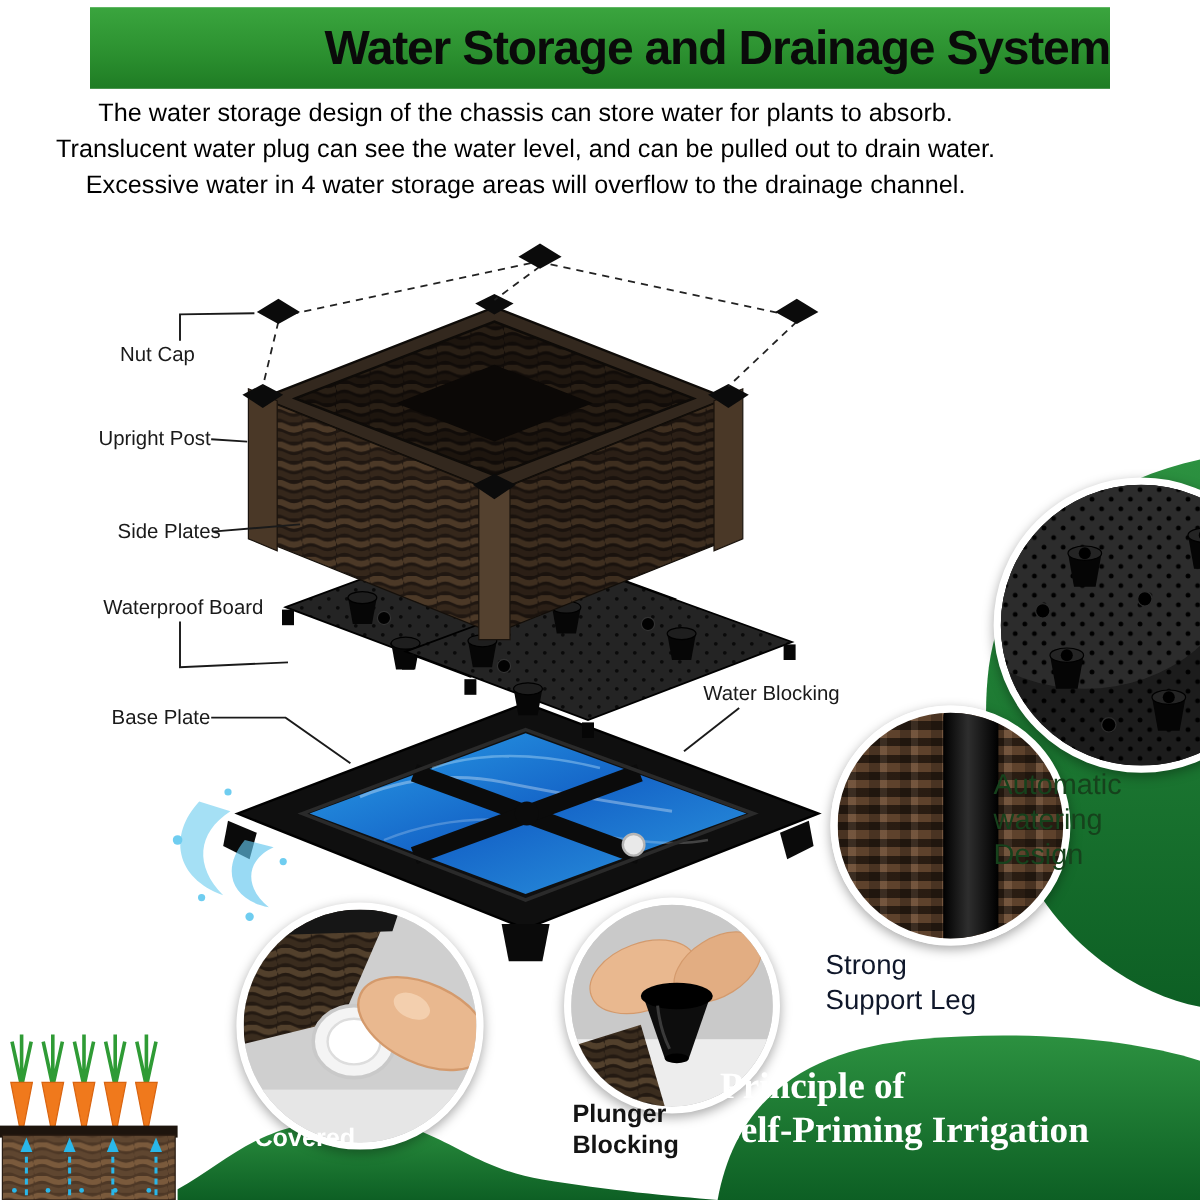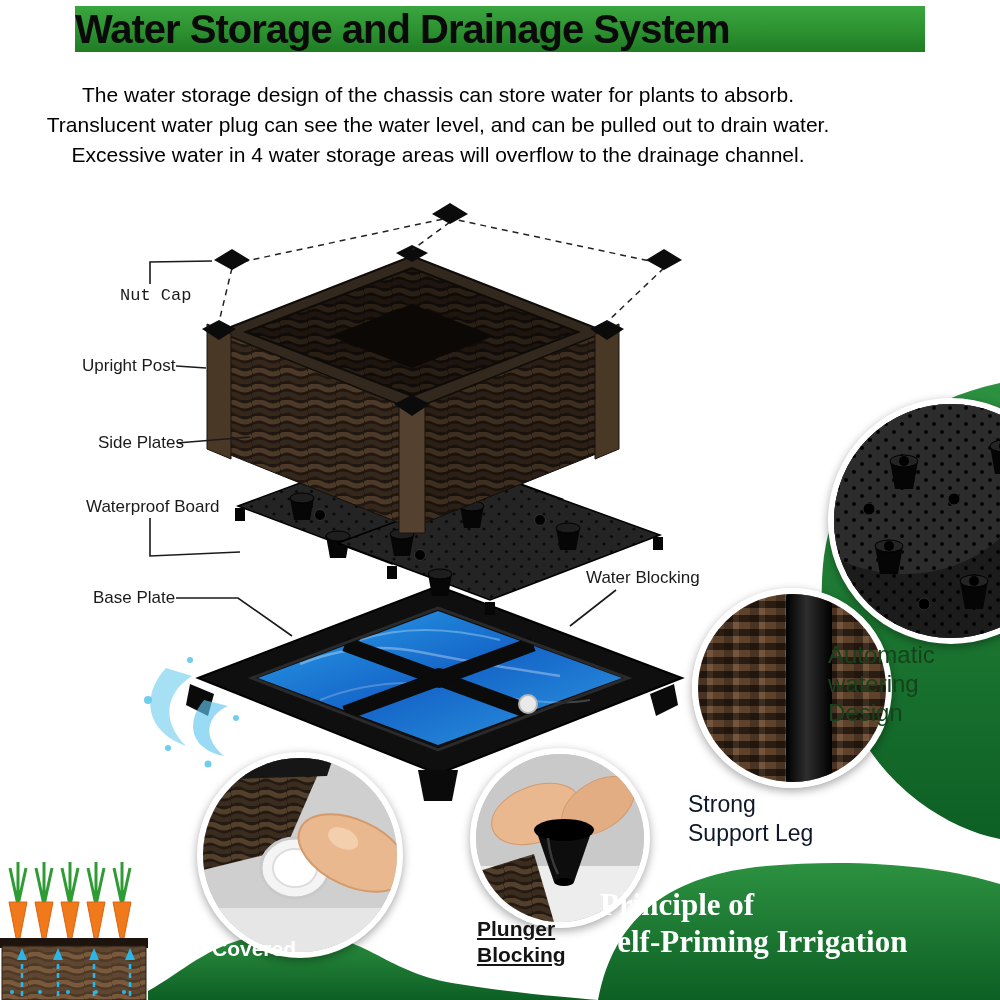--- a/index.html
+++ b/index.html
@@ -1,29 +1,29 @@
 <!DOCTYPE html>
 <html><head>
 <meta charset="utf-8">
 <style>
   html,body{margin:0;padding:0;background:#fff;}
   .page{position:relative;width:1000px;height:1000px;background:#ffffff;overflow:hidden;
         font-family:"Liberation Sans",sans-serif;}
   .art{position:absolute;left:0;top:0;width:1000px;height:1000px;z-index:1;}
 
-  .banner{position:absolute;left:75px;top:6px;width:850px;height:46px;z-index:3;
+  .banner{position:absolute;left:75px;top:6px;width:850px;height:68px;z-index:3;
           background:linear-gradient(180deg,#3aa53e 0%,#2c9130 55%,#1f7c24 100%);
-          display:flex;align-items:center;justify-content:flex-start;}
+          display:flex;align-items:center;justify-content:flex-end;}
   .banner-text{font-size:40px;font-weight:bold;color:#0a0a0a;letter-spacing:-1px;white-space:nowrap;}
 
   .intro{position:absolute;left:0;top:80px;width:876px;z-index:3;text-align:center;
          color:#000;font-size:21px;line-height:30px;}
 
   .part-label{position:absolute;z-index:3;font-size:17px;color:#1a1a1a;white-space:nowrap;}
-  #lbl-nutcap{left:120px;top:286px;font-family:Liberation Mono, monospace;}
+  #lbl-nutcap{left:100px;top:286px;}
   #lbl-upright{left:82px;top:356px;}
   #lbl-side{left:98px;top:433px;}
   #lbl-waterproof{left:86px;top:497px;}
   #lbl-base{left:93px;top:588px;}
   #lbl-blocking{left:586px;top:568px;}
 
   .callout-circle{position:absolute;z-index:2;border-radius:50%;border:6px solid #ffffff;
                   box-sizing:border-box;overflow:hidden;background:#222;
                   box-shadow:0 3px 10px rgba(0,0,0,.35);}
   #circle-auto{left:828px;top:398px;width:246px;height:246px;background:#181818;}
@@ -34,21 +34,21 @@
   #circle-plunger{left:470px;top:748px;width:180px;height:180px;background:#cccccc;}
   .leg-bar{position:absolute;left:88px;top:-8px;width:46px;height:216px;border-radius:12px;
            background:linear-gradient(90deg,#000 0%,#2e2e2e 45%,#000 100%);}
 
   .callout-text{position:absolute;z-index:3;text-align:left;}
   #txt-auto{left:828px;top:640px;width:150px;font-size:24px;line-height:29px;color:#16421c;}
   #txt-strong{left:688px;top:790px;width:170px;font-size:23px;line-height:29px;color:#0f172a;}
   #txt-principle{left:600px;top:886px;width:396px;font-size:31px;line-height:37px;color:#ffffff;
                  font-family:"Liberation Serif",serif;font-weight:bold;}
   #txt-covered{left:212px;top:936px;width:176px;font-size:21px;line-height:26px;color:#ffffff;font-weight:bold;}
-  #txt-plunger{left:477px;top:916px;width:160px;font-size:21px;line-height:26px;color:#141414;font-weight:bold;text-decoration:underline;}
+  #txt-plunger{left:477px;top:916px;width:160px;font-size:21px;line-height:26px;color:#141414;font-weight:bold;}
 </style>
 </head>
 <body>
 
 <div class="page">
 
   <svg class="art" viewBox="0 0 1000 1000">
     <defs>
       <pattern id="weave" width="28" height="16" patternUnits="userSpaceOnUse">
         <rect width="28" height="16" fill="#201711"></rect>

